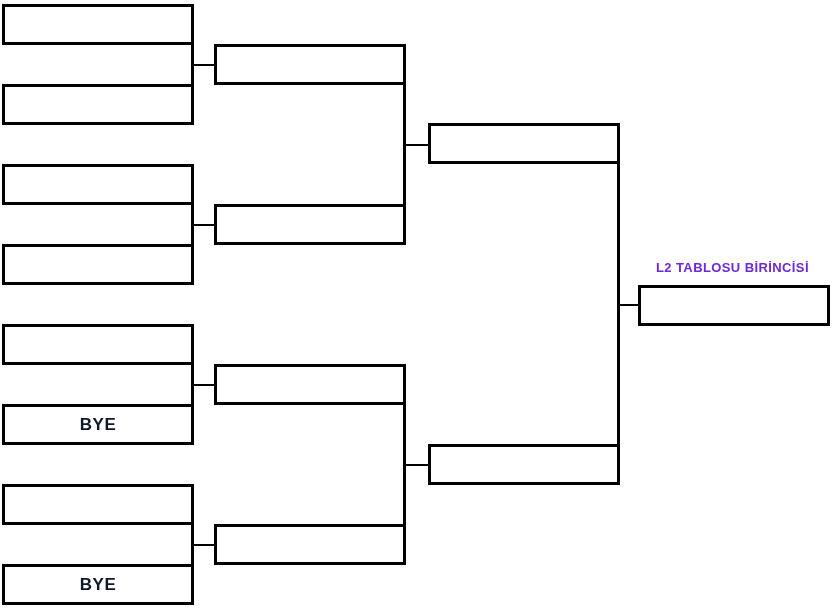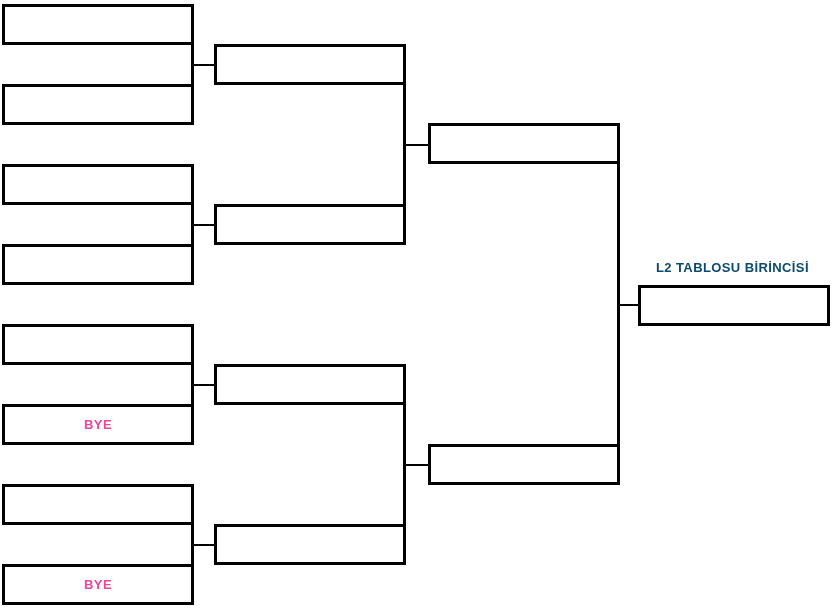--- a/index.html
+++ b/index.html
@@ -20,42 +20,42 @@
   .slot {
     position: absolute;
     box-sizing: border-box;
     border: 3px solid #000000;
     background: #ffffff;
     display: flex;
     align-items: center;
     justify-content: center;
   }
   .slot-label {
-    font-size: 13px;
+    font-size: 17px;
     font-weight: bold;
-    color: #ec4899;
+    color: #0f172a;
     letter-spacing: 0.5px;
     line-height: 1;
     white-space: nowrap;
   }
   .connector-v {
     position: absolute;
     width: 3px;
     background: #000000;
   }
   .connector-h {
     position: absolute;
     height: 2px;
     background: #000000;
   }
   .title-label {
     position: absolute;
     font-size: 13px;
     font-weight: bold;
-    color: #0c4a6e;
+    color: #6d28d9;
     letter-spacing: 0.4px;
     white-space: nowrap;
     line-height: 1;
   }
 </style>
 </head>
 <body>
 
 <div id="bracket-root">
 

